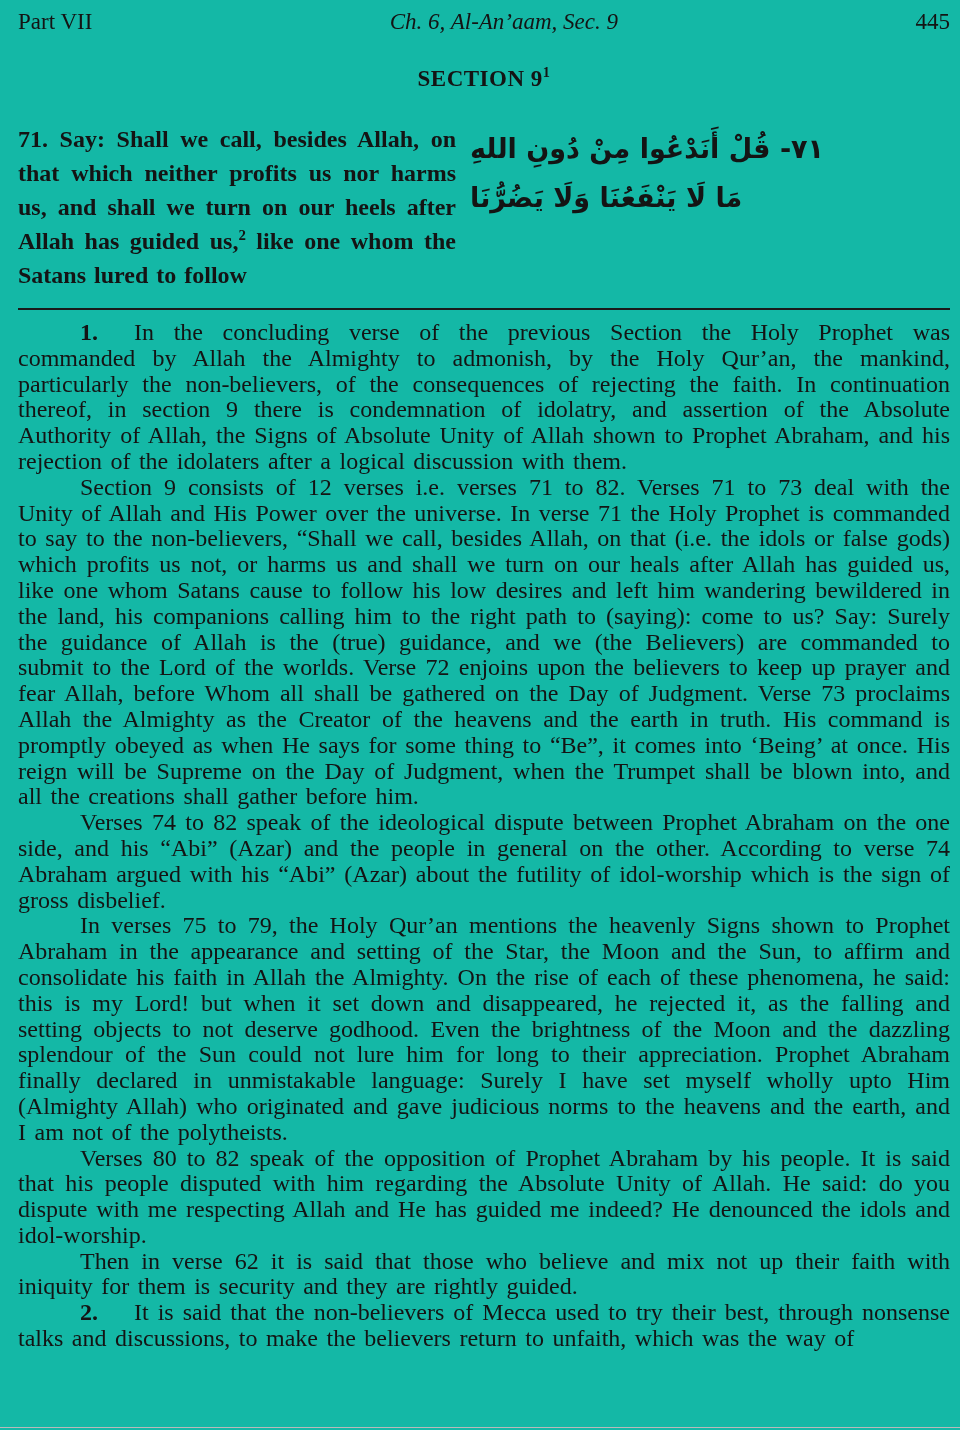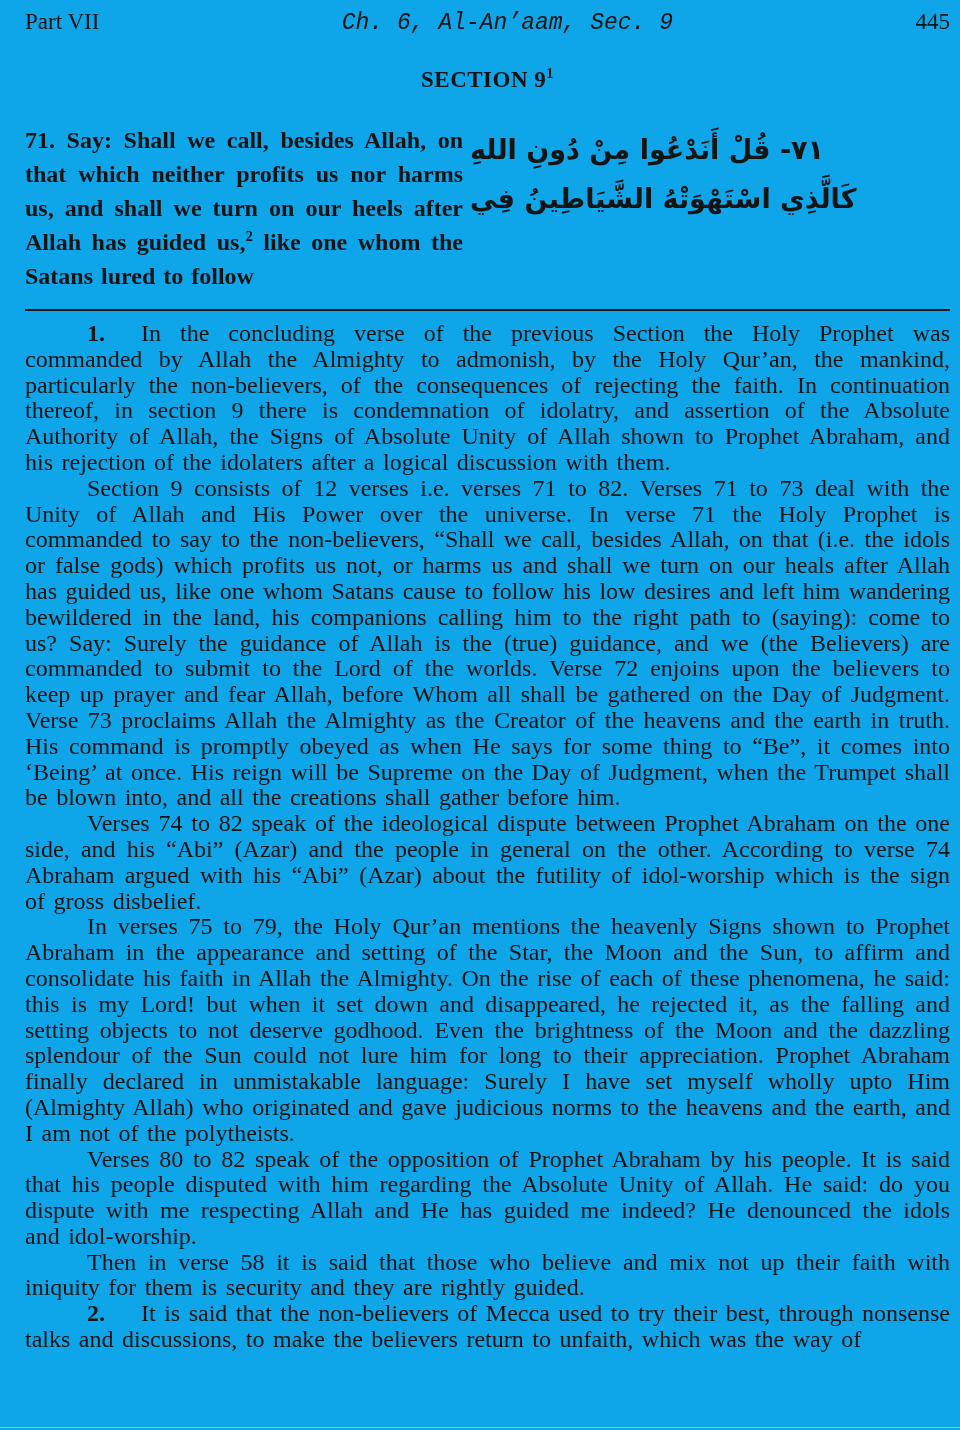--- a/index.html
+++ b/index.html
@@ -1,35 +1,35 @@
 <!DOCTYPE html>
 <html><head>
 <meta charset="utf-8">
 <style>
   html, body { margin: 0; padding: 0; background: #ffffff; }
   #page {
     position: relative;
     width: 960px;
     height: 1430px;
-    background: #0ea5e9;
+    background: #14b8a6;
     color: #141414;
     font-family: "Liberation Serif", serif;
     box-sizing: border-box;
-    padding: 8px 10px 0 25px;
+    padding: 8px 10px 0 18px;
     overflow: hidden;
   }
   
   .runhead {
     display: flex;
     justify-content: space-between;
     align-items: baseline;
     font-size: 23px;
     line-height: 28px;
   }
-  .runhead .center { font-style: italic; font-family: Liberation Mono, monospace; }
+  .runhead .center { font-style: italic; }
   
   .section-heading {
     text-align: center;
     font-weight: bold;
     font-size: 23px;
     margin-top: 30px;
     letter-spacing: 0.5px;
   }
   sup { font-size: 62%; vertical-align: super; line-height: 0; }
   
@@ -94,31 +94,31 @@
   <div class="section-heading">
     <span>SECTION 9</span><sup>1</sup>
   </div>
 
   <div class="verse-row">
     <div class="verse-english">
       <span>71. Say: Shall we call, besides Allah, on that which neither profits us nor harms us, and shall we turn on our heels after Allah has guided us,</span><sup>2</sup><span> like one whom the Satans lured to follow</span>
     </div>
     <div class="verse-arabic" dir="rtl">
       <div class="aline">٧١- قُلْ أَنَدْعُوا مِنْ دُونِ اللهِ</div>
-      <div class="aline">كَالَّذِي اسْتَهْوَتْهُ الشَّيَاطِينُ فِي</div>
+      <div class="aline">مَا لَا يَنْفَعُنَا وَلَا يَضُرُّنَا</div>
     </div>
   </div>
 
   <hr class="divider">
 
   <div class="commentary">
     <p class="para"><span class="pnum">1.</span><span>In the concluding verse of the previous Section the Holy Prophet was commanded by Allah the Almighty to admonish, by the Holy Qur’an, the mankind, particularly the non-believers, of the consequences of rejecting the faith. In continuation thereof, in section 9 there is condemnation of idolatry, and assertion of the Absolute Authority of Allah, the Signs of Absolute Unity of Allah shown to Prophet Abraham, and his rejection of the idolaters after a logical discussion with them.</span></p>
     <p class="para"><span class="pnum"></span><span>Section 9 consists of 12 verses i.e. verses 71 to 82. Verses 71 to 73 deal with the Unity of Allah and His Power over the universe. In verse 71 the Holy Prophet is commanded to say to the non-believers, “Shall we call, besides Allah, on that (i.e. the idols or false gods) which profits us not, or harms us and shall we turn on our heals after Allah has guided us, like one whom Satans cause to follow his low desires and left him wandering bewildered in the land, his companions calling him to the right path to (saying): come to us? Say: Surely the guidance of Allah is the (true) guidance, and we (the Believers) are commanded to submit to the Lord of the worlds. Verse 72 enjoins upon the believers to keep up prayer and fear Allah, before Whom all shall be gathered on the Day of Judgment. Verse 73 proclaims Allah the Almighty as the Creator of the heavens and the earth in truth. His command is promptly obeyed as when He says for some thing to “Be”, it comes into ‘Being’ at once. His reign will be Supreme on the Day of Judgment, when the Trumpet shall be blown into, and all the creations shall gather before him.</span></p>
     <p class="para"><span class="pnum"></span><span>Verses 74 to 82 speak of the ideological dispute between Prophet Abraham on the one side, and his “Abi” (Azar) and the people in general on the other. According to verse 74 Abraham argued with his “Abi” (Azar) about the futility of idol-worship which is the sign of gross disbelief.</span></p>
     <p class="para"><span class="pnum"></span><span>In verses 75 to 79, the Holy Qur’an mentions the heavenly Signs shown to Prophet Abraham in the appearance and setting of the Star, the Moon and the Sun, to affirm and consolidate his faith in Allah the Almighty. On the rise of each of these phenomena, he said: this is my Lord! but when it set down and disappeared, he rejected it, as the falling and setting objects to not deserve godhood. Even the brightness of the Moon and the dazzling splendour of the Sun could not lure him for long to their appreciation. Prophet Abraham finally declared in unmistakable language: Surely I have set myself wholly upto Him (Almighty Allah) who originated and gave judicious norms to the heavens and the earth, and I am not of the polytheists.</span></p>
     <p class="para"><span class="pnum"></span><span>Verses 80 to 82 speak of the opposition of Prophet Abraham by his people. It is said that his people disputed with him regarding the Absolute Unity of Allah. He said: do you dispute with me respecting Allah and He has guided me indeed? He denounced the idols and idol-worship.</span></p>
-    <p class="para"><span class="pnum"></span><span>Then in verse 58 it is said that those who believe and mix not up their faith with iniquity for them is security and they are rightly guided.</span></p>
+    <p class="para"><span class="pnum"></span><span>Then in verse 62 it is said that those who believe and mix not up their faith with iniquity for them is security and they are rightly guided.</span></p>
     <p class="para"><span class="pnum">2.</span><span>It is said that the non-believers of Mecca used to try their best, through nonsense talks and discussions, to make the believers return to unfaith, which was the way of</span></p>
   </div>
 
   <div class="bottom-edge"></div>
 
 </div>
 
 </body></html>

